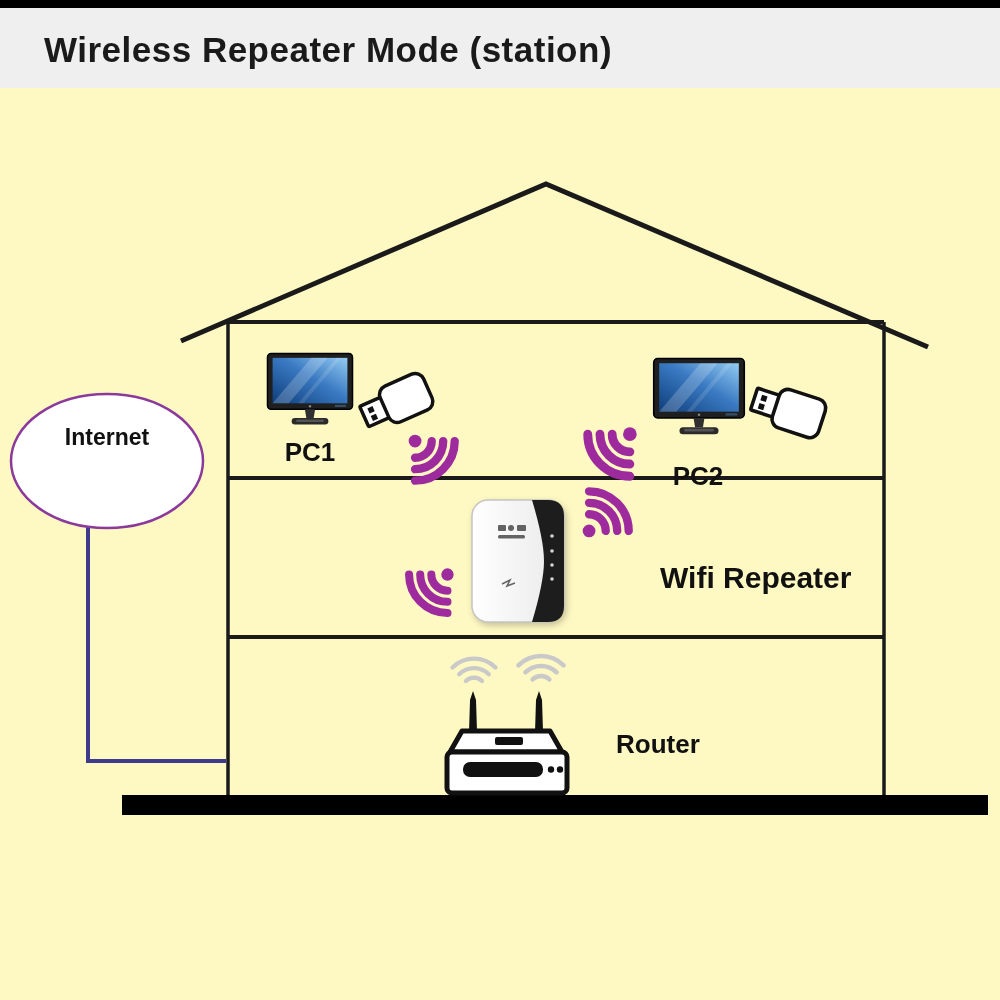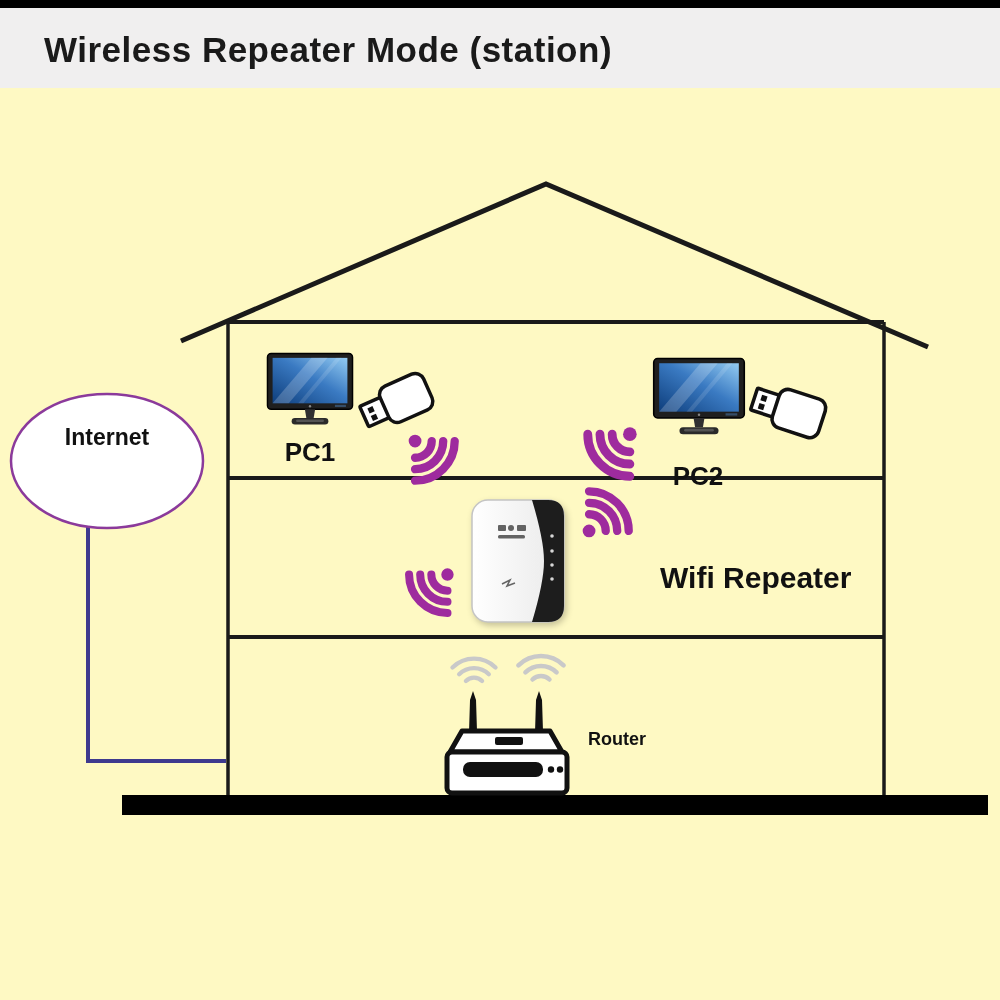--- a/index.html
+++ b/index.html
@@ -7,21 +7,21 @@
   .canvas{position:relative;width:1000px;height:1000px;background:#fef9c3;overflow:hidden;}
   .abs{position:absolute;}
   .top-bar{left:0;top:0;width:1000px;height:8px;background:var(--top-bar,#000);}
   .header{left:0;top:8px;width:1000px;height:80px;background:var(--header-bg,#f0efef);}
   .title{left:44px;top:22px;font-size:35px;font-weight:bold;color:var(--title-text,#1a1a1a);letter-spacing:0.5px;white-space:nowrap;}
   .node-label{font-weight:bold;color:var(--label-text,#111);white-space:nowrap;}
   .lbl-internet{left:30px;top:424px;width:154px;text-align:center;font-size:23px;}
   .lbl-pc1{left:264px;top:437px;width:92px;text-align:center;font-size:26px;}
   .lbl-pc2{left:650px;top:441px;width:96px;text-align:center;font-size:26px;margin-top:20px;}
   .lbl-repeater{left:648px;top:561px;font-size:30px;margin-left:12px;}
-  .lbl-router{left:588px;top:729px;font-size:18px;}
+  .lbl-router{left:616px;top:729px;font-size:26px;}
   svg{display:block;overflow:visible;}
   .house-stroke{stroke:var(--outline,#1a1a1a);fill:none;}
   .ground-fill{fill:var(--ground,#000);}
   .ellipse-shape{stroke:var(--internet-stroke,#8b3a9b);fill:#ffffff;}
   .link-line{stroke:var(--link-line,#3e3a8e);fill:none;}
   .wifi-purple .arc{stroke:var(--wifi-purple,#9e2b9e);fill:none;stroke-linecap:round;}
   .wifi-purple .dot{fill:var(--wifi-purple,#9e2b9e);}
   .wifi-gray .arc{stroke:var(--wifi-gray,#c9c9c9);fill:none;stroke-linecap:round;}
   .dev-stroke{stroke:#111;fill:#fff;stroke-linejoin:round;}
   .st1{stop-color:var(--screen-dark,#0e3e7c);}

